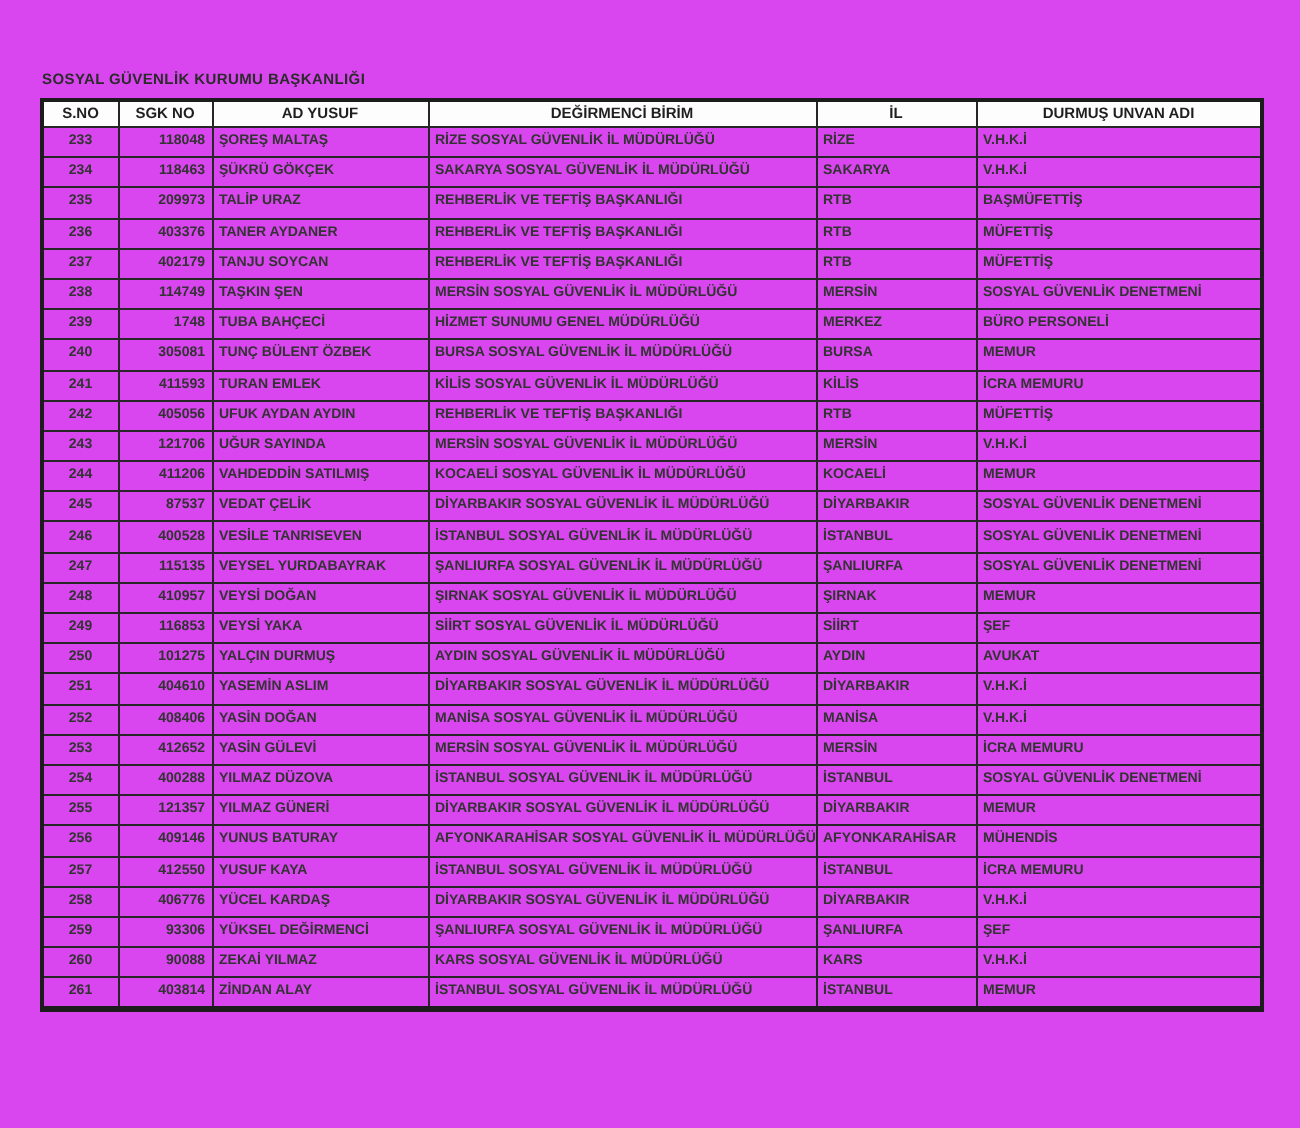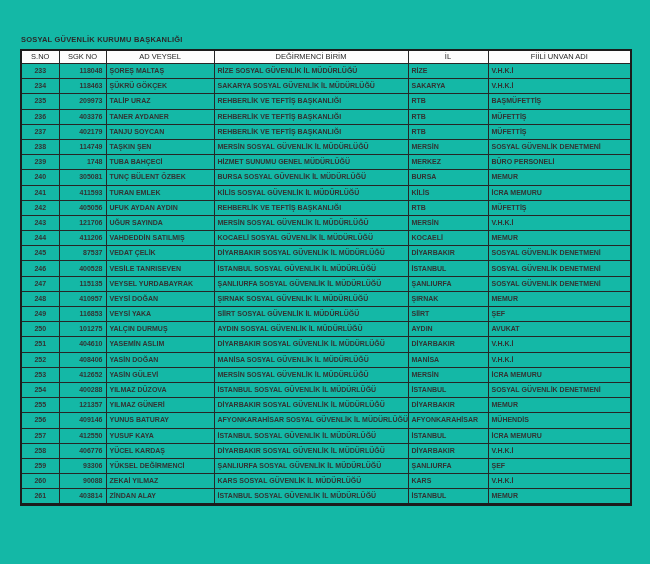--- a/index.html
+++ b/index.html
@@ -9,21 +9,21 @@
     height: 564px;
     background: #ffffff;
     overflow: hidden;
     font-family: "Liberation Sans", sans-serif;
     -webkit-font-smoothing: antialiased;
   }
   .page {
     position: relative;
     width: 650px;
     height: 564px;
-    background: #14b8a6;
+    background: #d946ef;
   }
   .doc-title {
     position: absolute;
     left: 21px;
     top: 35px;
     font-size: 7.5px;
     font-weight: 700;
     letter-spacing: 0.2px;
     color: #2b2b2b;
   }
@@ -43,21 +43,21 @@
     font-size: 7px;
     color: #333333;
     height: 14.2px;
     line-height: 8px;
     white-space: nowrap;
     overflow: hidden;
     font-weight: 600;
   }
   table.roster th {
     font-size: 7.5px;
-    font-weight: 400;
+    font-weight: 700;
     color: #1f1f1f;
     text-align: center;
     height: 12px;
     background: #fdfdfd;
   }
   
   col.w-sno  { width: 38px; }
   col.w-sgk  { width: 47px; }
   col.w-ad   { width: 108px; }
   col.w-unit { width: 194px; }
@@ -80,24 +80,24 @@
       <col class="w-sgk">
       <col class="w-ad">
       <col class="w-unit">
       <col class="w-il">
       <col class="w-unv">
     </colgroup>
     <thead>
       <tr>
           <th class="c0">S.NO</th>
           <th class="c1">SGK NO</th>
-          <th class="c2">AD VEYSEL</th>
+          <th class="c2">AD YUSUF</th>
           <th class="c3">DEĞİRMENCİ BİRİM</th>
           <th class="c4">İL</th>
-          <th class="c5">FİİLİ UNVAN ADI</th>
+          <th class="c5">DURMUŞ UNVAN ADI</th>
         </tr>
     </thead>
     <tbody>
         <tr>
           <td class="c0">233</td>
           <td class="c1">118048</td>
           <td class="c2">ŞOREŞ MALTAŞ</td>
           <td class="c3">RİZE SOSYAL GÜVENLİK İL MÜDÜRLÜĞÜ</td>
           <td class="c4">RİZE</td>
           <td class="c5">V.H.K.İ</td>

